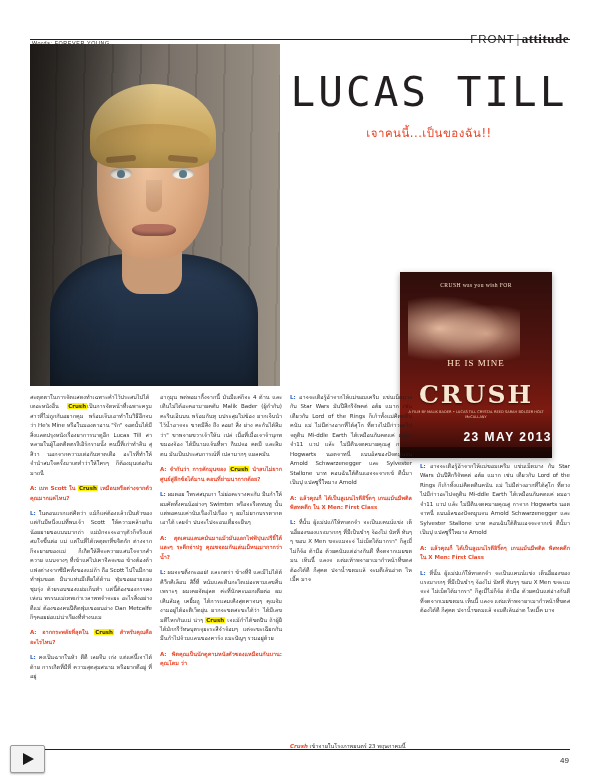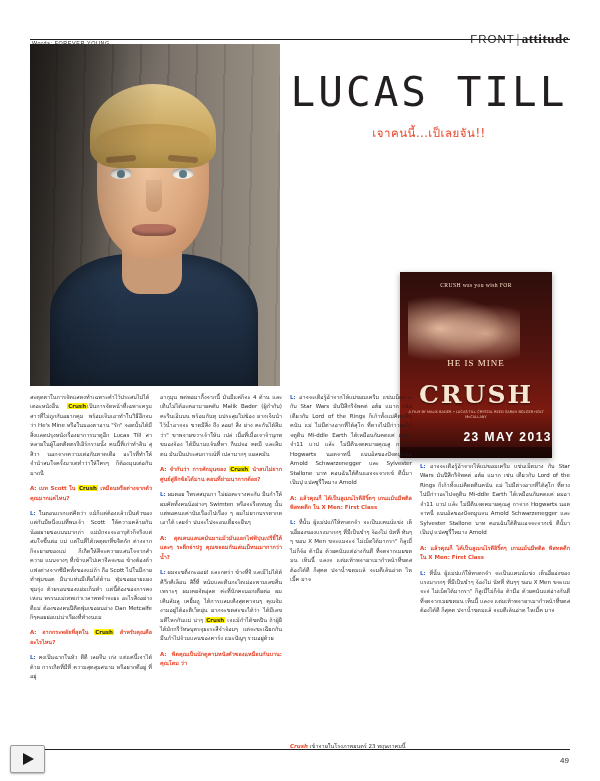--- a/index.html
+++ b/index.html
@@ -380,21 +380,21 @@
       <div class="eye-l"></div>
       <div class="eye-r"></div>
       <div class="nose"></div>
       <div class="mouth"></div>
     </div>
     <div class="shadow"></div>
   </div>
 
   <div class="title-block">
     <div class="lucas-till">LUCAS TILL</div>
-    <div class="thai-sub">เจาคนนี้...เป็เลยจัน!!</div>
+    <div class="thai-sub">เจาคนนี้...เป็นของฉัน!!</div>
   </div>
 
   <div class="poster">
     <div class="tagline">CRUSH was you wish FOR</div>
     <div class="faces"></div>
     <div class="mine">HE IS MINE</div>
     <div class="crush-title">CRUSH</div>
     <div class="credits">A FILM BY MALIK BADER  •  LUCAS TILL  CRYSTAL REED  SARAH BOLGER  HOLT McCALLANY</div>
     <div class="date">23 MAY 2013</div>
     <div class="footer-strip"></div>

